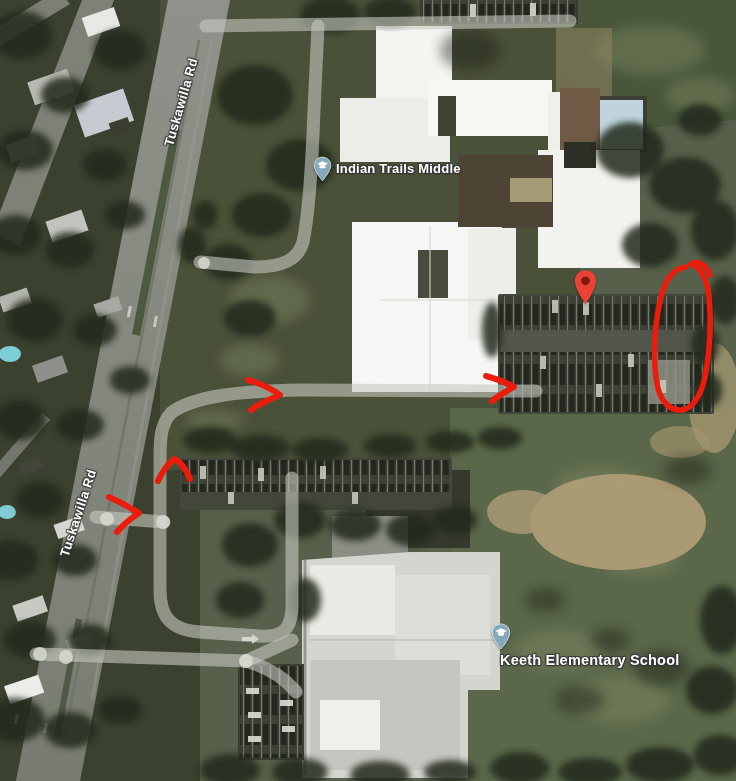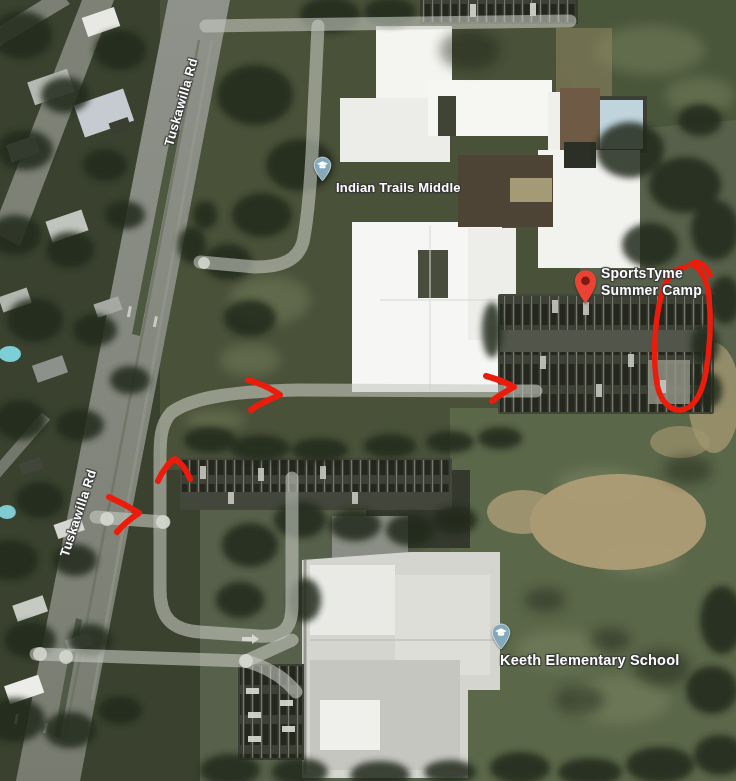--- a/index.html
+++ b/index.html
@@ -6,21 +6,21 @@
   .map{position:relative;width:736px;height:781px;overflow:hidden;background:#57604a;
        font-family:"Liberation Sans",sans-serif;}
   .map svg.layer{position:absolute;left:0;top:0;}
   .mlabel{position:absolute;color:#fff;font-weight:700;white-space:nowrap;letter-spacing:.2px;
           text-shadow:-1px -1px 1px rgba(55,55,55,.95),1px -1px 1px rgba(55,55,55,.95),
                       -1px 1px 1px rgba(55,55,55,.95),1px 1px 1px rgba(55,55,55,.95),
                       0 1px 2px rgba(0,0,0,.35);}
   .road-label{font-size:13px;letter-spacing:.4px;}
   .rl1{left:181px;top:102px;transform:translate(-50%,-50%) rotate(-74deg);}
   .rl2{left:78px;top:513px;transform:translate(-50%,-50%) rotate(-72deg);}
-  .l-indian{left:336px;top:161px;font-size:13px;margin-top:19px;}
+  .l-indian{left:336px;top:161px;font-size:13px;}
   .l-sportstyme{left:601px;top:265px;font-size:14px;line-height:17px;}
   .l-keeth{left:500px;top:652px;font-size:14.5px;}
   .pin{position:absolute;filter:drop-shadow(0 1px 1px rgba(0,0,0,.45));}
   .p-indian{left:313px;top:155px;width:19px;height:28px;}
   .p-sportstyme{left:573px;top:268px;width:25px;height:38px;}
   .p-keeth{left:491px;top:621px;width:20px;height:31px;}
   .pin svg{display:block;width:100%;height:100%;}
   .ann path{fill:none;stroke-width:6;stroke-linecap:round;stroke-linejoin:round;}
   .ann path.oval{stroke-width:5.5;}
 </style>
@@ -304,24 +304,20 @@
     </svg>
   </div>
   <div class="mlabel l-indian">Indian Trails Middle</div>
 
   <div class="pin p-sportstyme">
     <svg viewBox="0 0 24 34">
       <path d="M12 1 C6.2 1 1.8 5.4 1.8 11.2 C1.8 19.6 12 33 12 33 C12 33 22.2 19.6 22.2 11.2 C22.2 5.4 17.8 1 12 1 Z" fill="#ea4335"></path>
       <circle cx="12" cy="11" r="4.2" fill="#7e1a10"></circle>
     </svg>
   </div>
-  <div class="mlabel l-sportstyme">
-    <div>SportsTyme</div>
-    <div>Summer Camp</div>
-  </div>
 
   <div class="pin p-keeth">
     <svg viewBox="0 0 24 32">
       <path d="M12 1 C6 1 1.5 5.5 1.5 11.5 C1.5 19 12 31 12 31 C12 31 22.5 19 22.5 11.5 C22.5 5.5 18 1 12 1 Z" fill="#84a9bb" stroke="#ffffff" stroke-width="0.8"></path>
       <path d="M12 6.2 L19 9.4 L12 12.6 L5 9.4 Z" fill="#ffffff"></path>
       <path d="M8.2 11 L8.2 14 C8.2 15.6 15.8 15.6 15.8 14 L15.8 11 L12 12.8 Z" fill="#ffffff"></path>
     </svg>
   </div>
   <div class="mlabel l-keeth">Keeth Elementary School</div>
 

